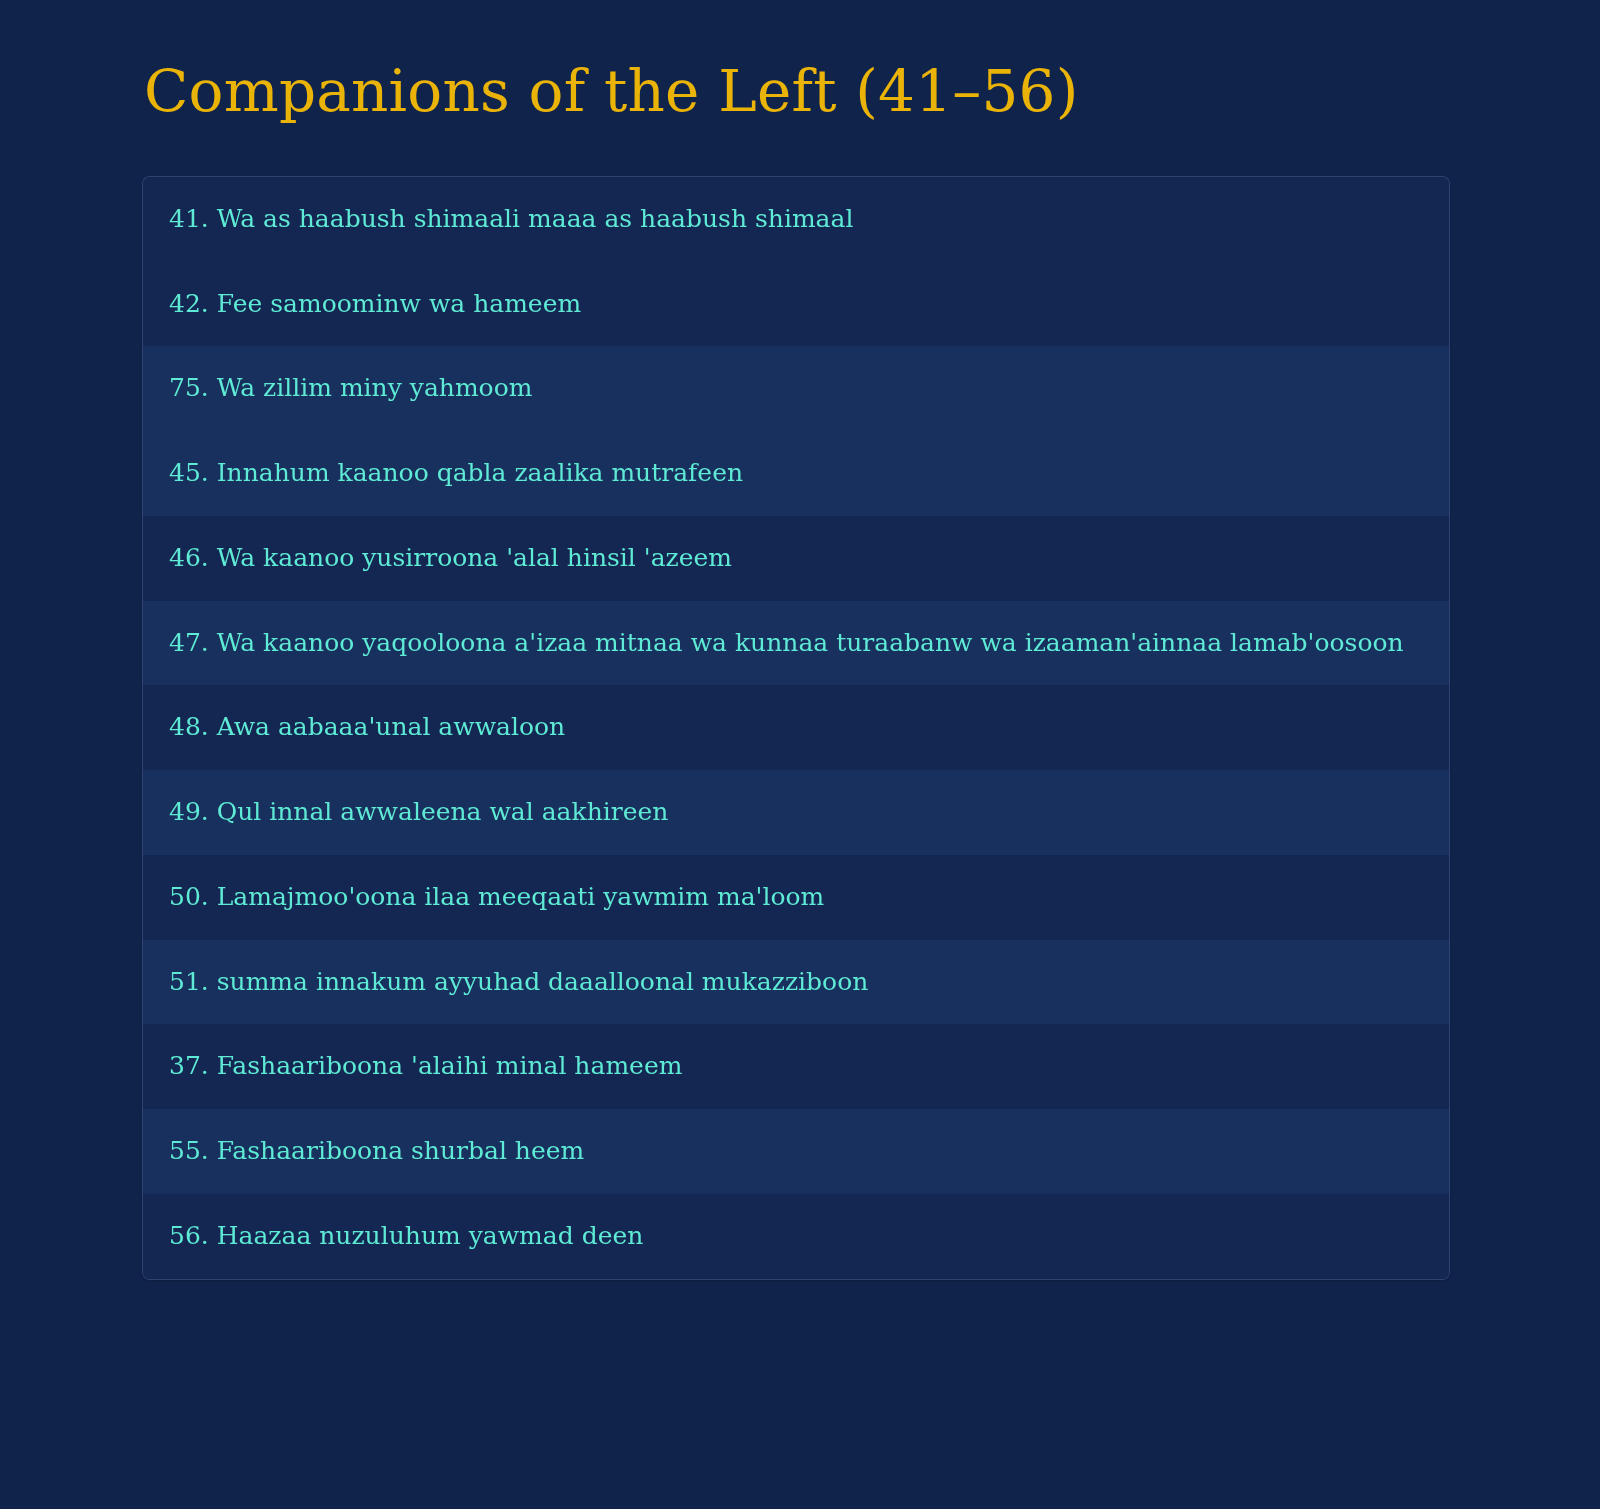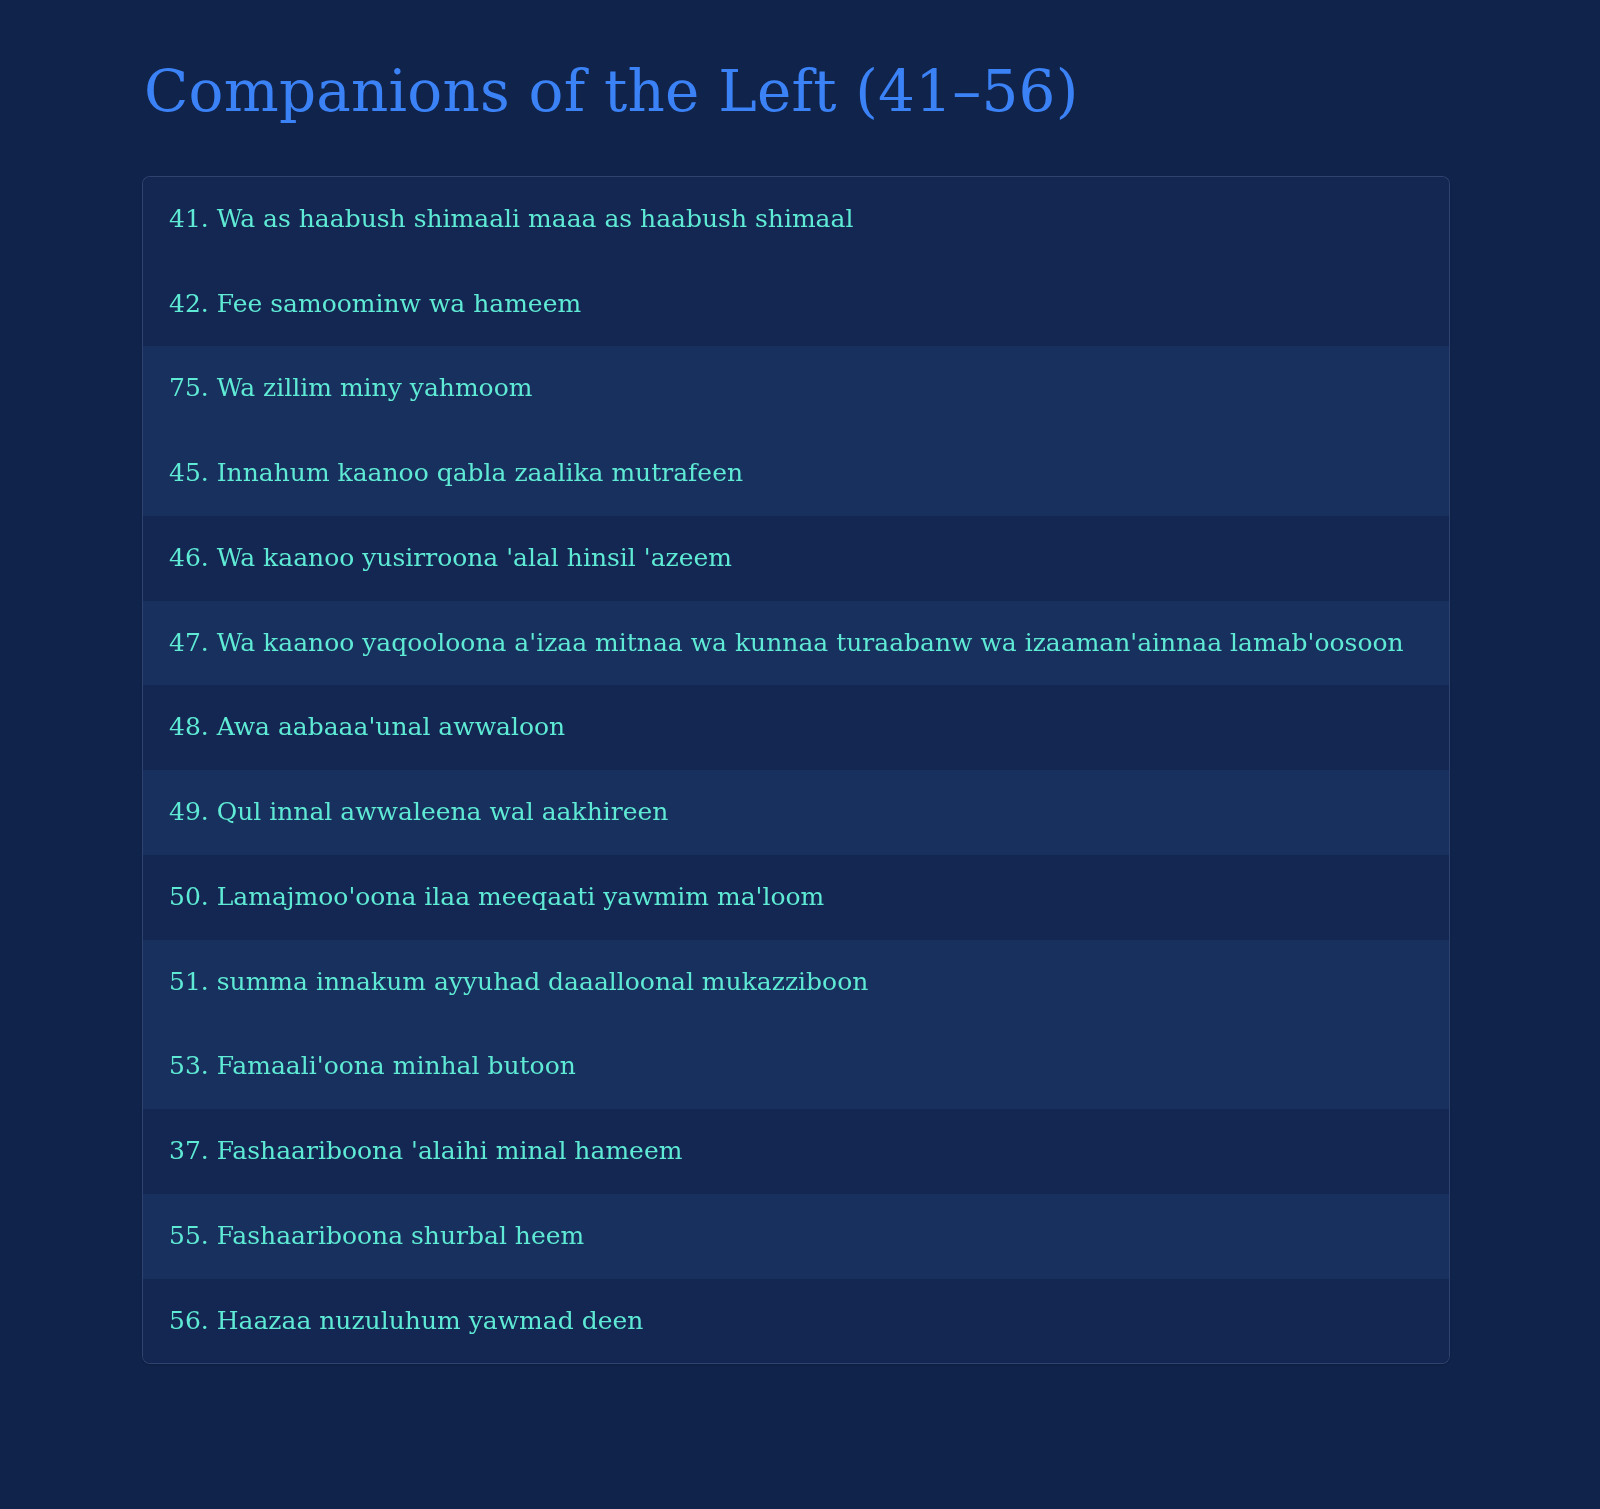--- a/index.html
+++ b/index.html
@@ -17,21 +17,21 @@
   .page {
     padding: 60px 150px 40px 142px;
     box-sizing: border-box;
   }
   .page-title {
     font-family: "DejaVu Serif", "Liberation Serif", serif;
     font-size: 58px;
     font-weight: 400;
     line-height: 1.1;
     letter-spacing: 0.2px;
-    color: #3b82f6;
+    color: #eab308;
     margin: 0 0 52px 0;
     padding-left: 2px;
   }
   .verse-card {
     border: 1px solid rgba(145, 170, 215, 0.22);
     border-radius: 8px;
     overflow: hidden;
     background: #132752;
     box-shadow: 0 1px 2px rgba(0,0,0,0.18);
   }
@@ -61,19 +61,18 @@
     <div class="verse-row">41. Wa as haabush shimaali maaa as haabush shimaal</div>
     <div class="verse-row">42. Fee samoominw wa hameem</div>
     <div class="verse-row alt">75. Wa zillim miny yahmoom</div>
     <div class="verse-row alt">45. Innahum kaanoo qabla zaalika mutrafeen</div>
     <div class="verse-row">46. Wa kaanoo yusirroona 'alal hinsil 'azeem</div>
     <div class="verse-row alt">47. Wa kaanoo yaqooloona a'izaa mitnaa wa kunnaa turaabanw wa izaaman'ainnaa lamab'oosoon</div>
     <div class="verse-row">48. Awa aabaaa'unal awwaloon</div>
     <div class="verse-row alt">49. Qul innal awwaleena wal aakhireen</div>
     <div class="verse-row">50. Lamajmoo'oona ilaa meeqaati yawmim ma'loom</div>
     <div class="verse-row alt">51. summa innakum ayyuhad daaalloonal mukazziboon</div>
-    <div class="verse-row alt">53. Famaali'oona minhal butoon</div>
     <div class="verse-row">37. Fashaariboona 'alaihi minal hameem</div>
     <div class="verse-row alt">55. Fashaariboona shurbal heem</div>
     <div class="verse-row">56. Haazaa nuzuluhum yawmad deen</div>
   </div>
 
 </div>
 
 </body></html>

